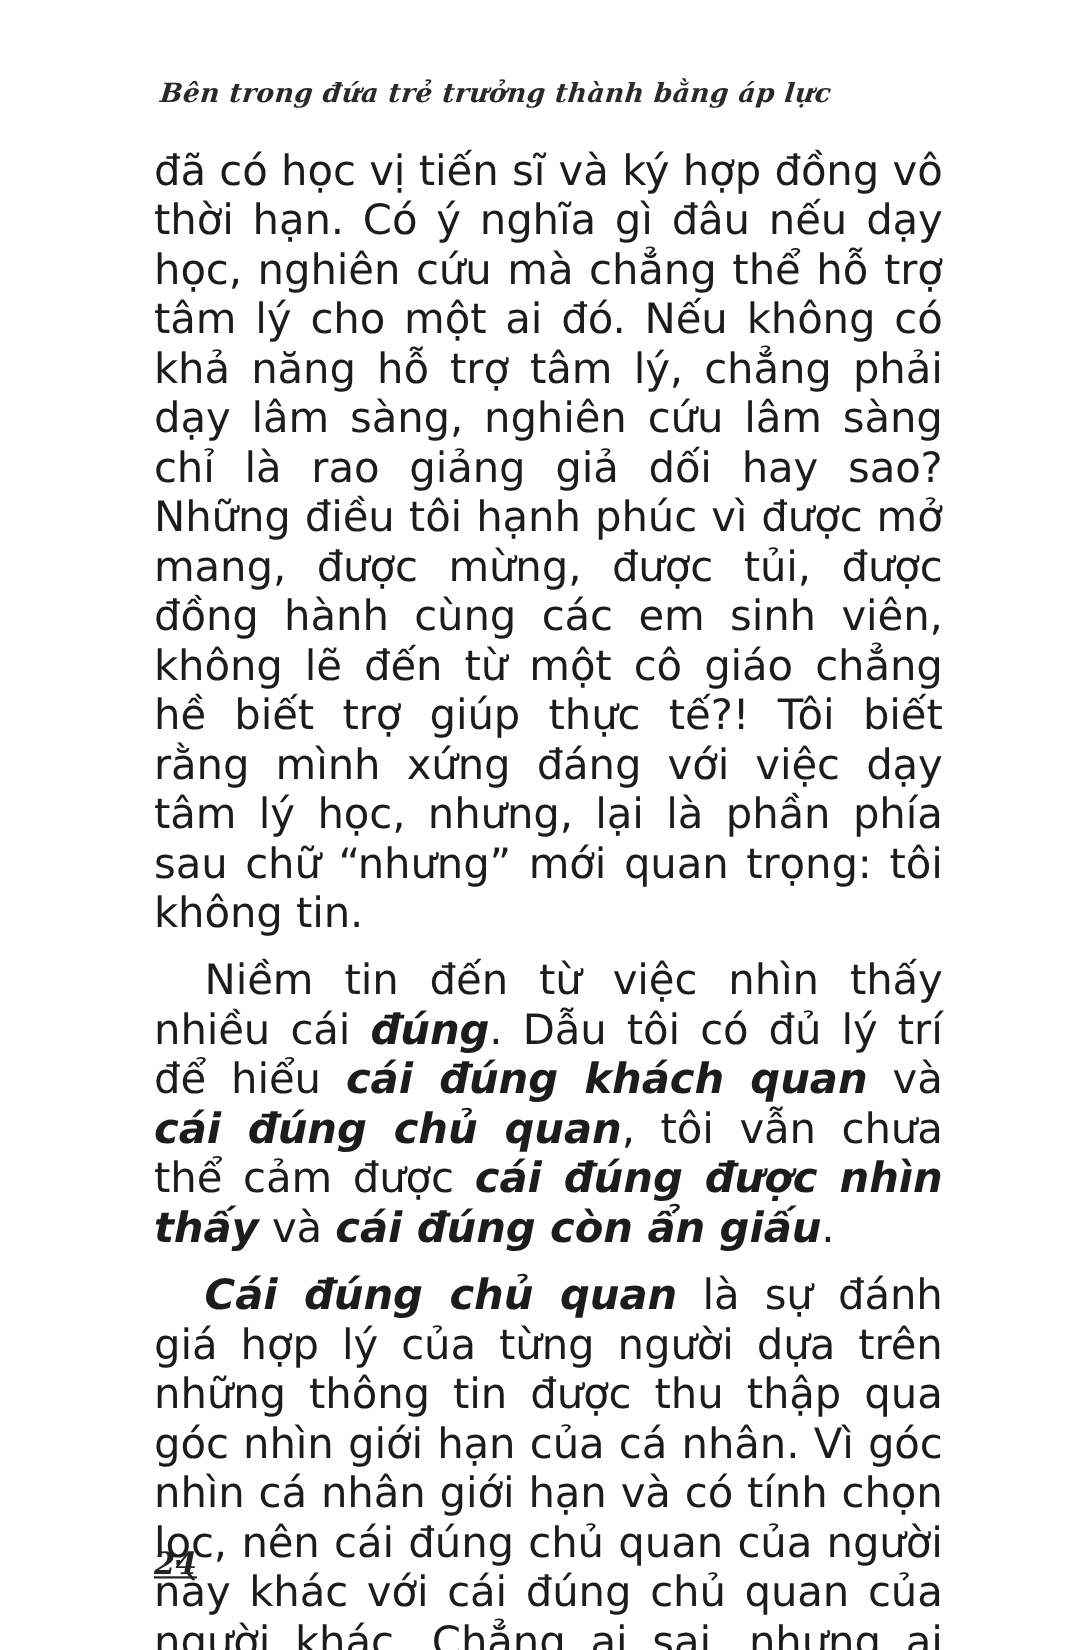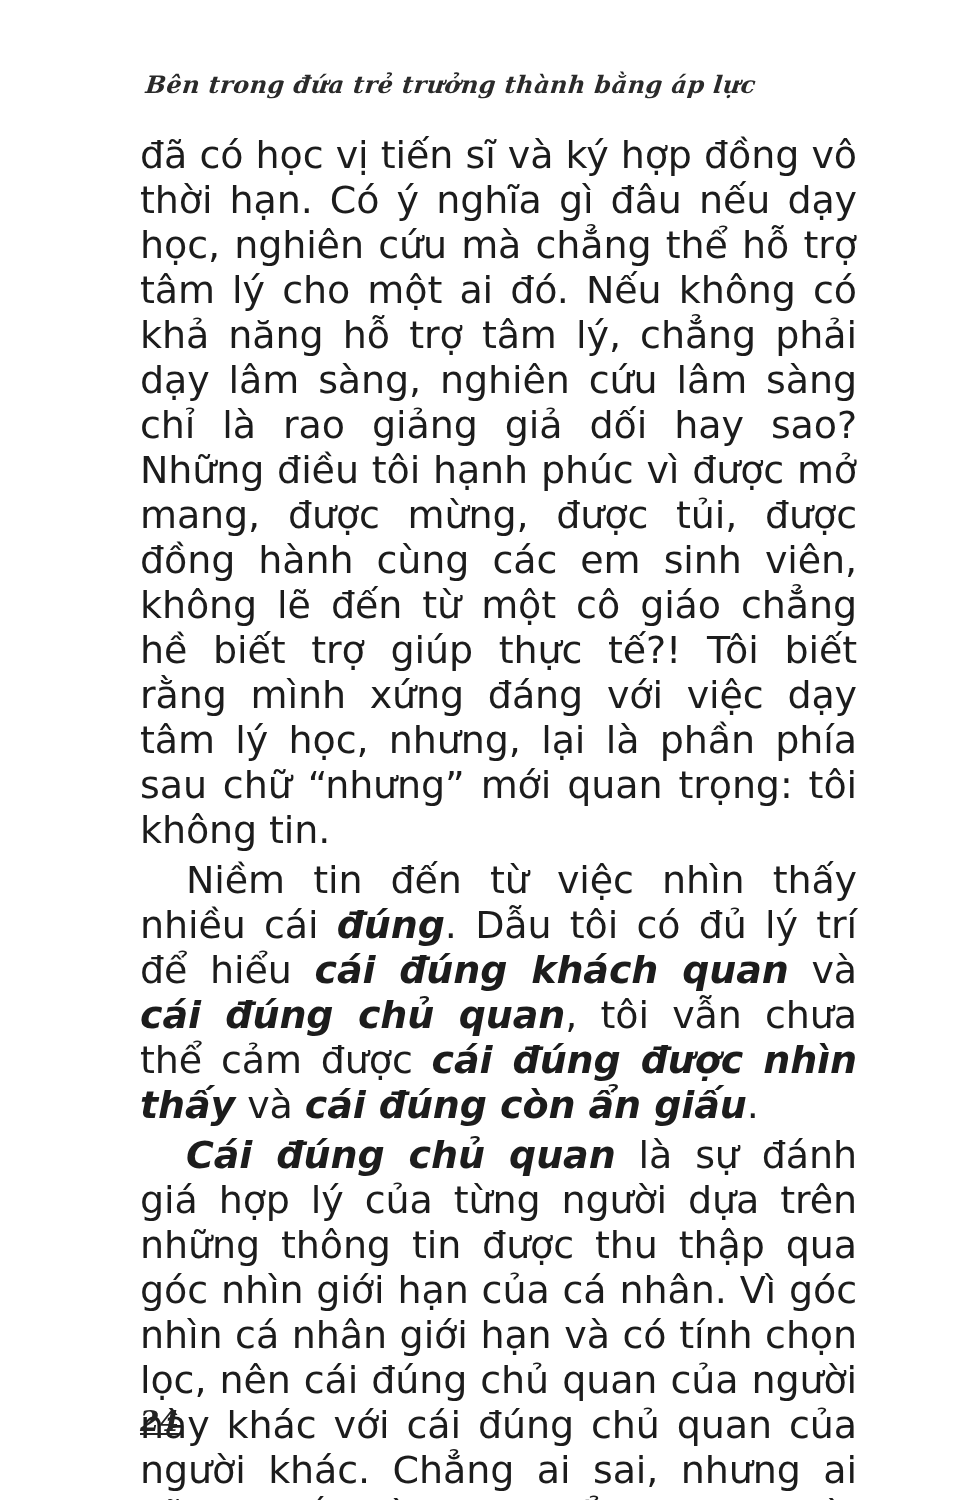--- a/index.html
+++ b/index.html
@@ -39,21 +39,21 @@
     text-align: justify;
     text-justify: inter-word;
     color: #1c1c1c;
     letter-spacing: -0.1px;
   }
   .body-text p {
     margin: 0 0 2px 0;
   }
   .body-text p.indent {
     text-indent: 46px;
-    margin-top: 5px;
+    margin-top: 16px;
   }
   .body-text b {
     font-weight: 700;
     font-style: italic;
   }
   .folio {
     position: absolute;
     left: 140px;
     bottom: 62px;
     font-family: "DejaVu Serif", serif;

